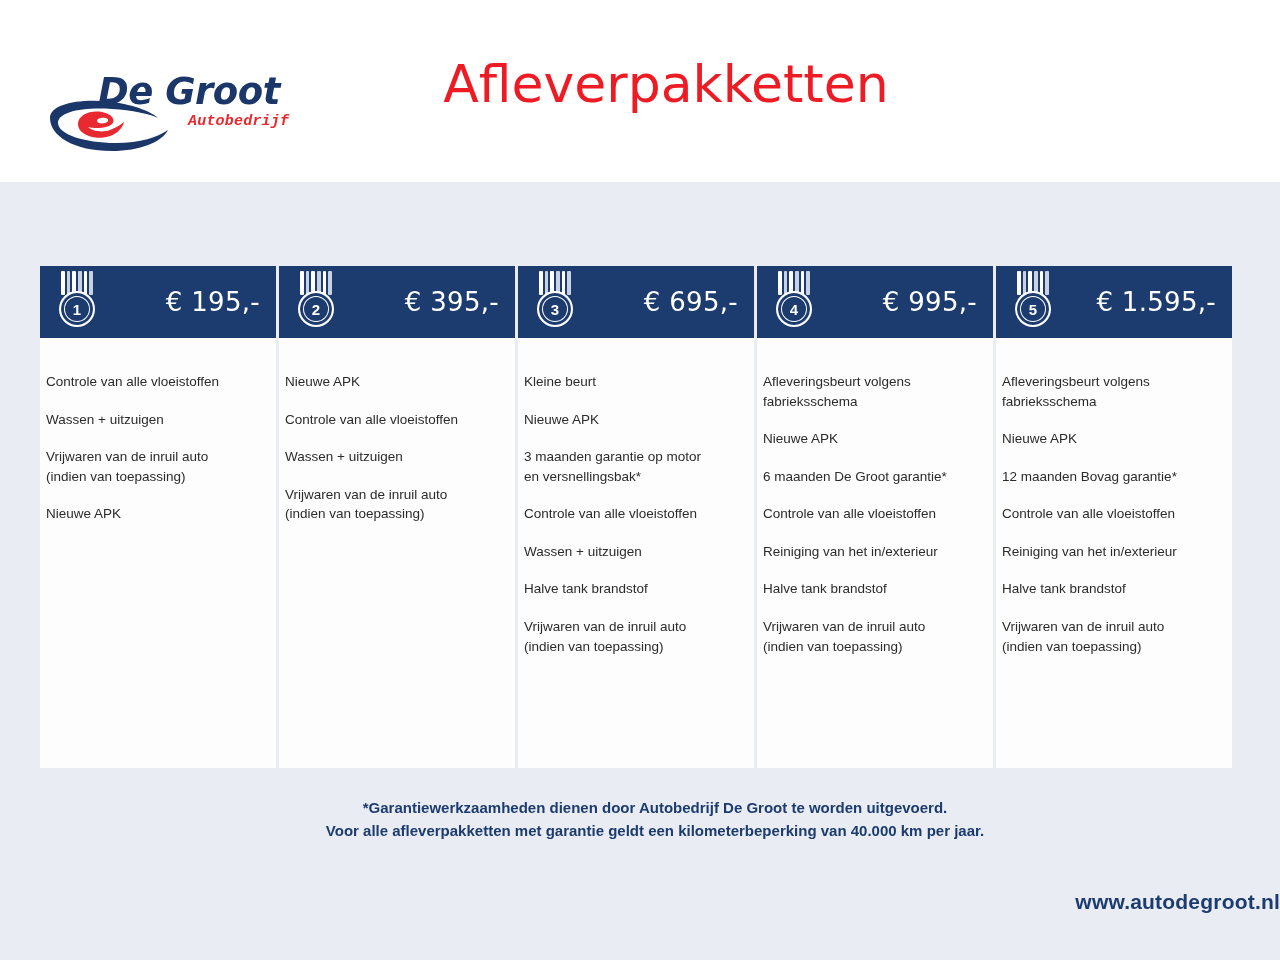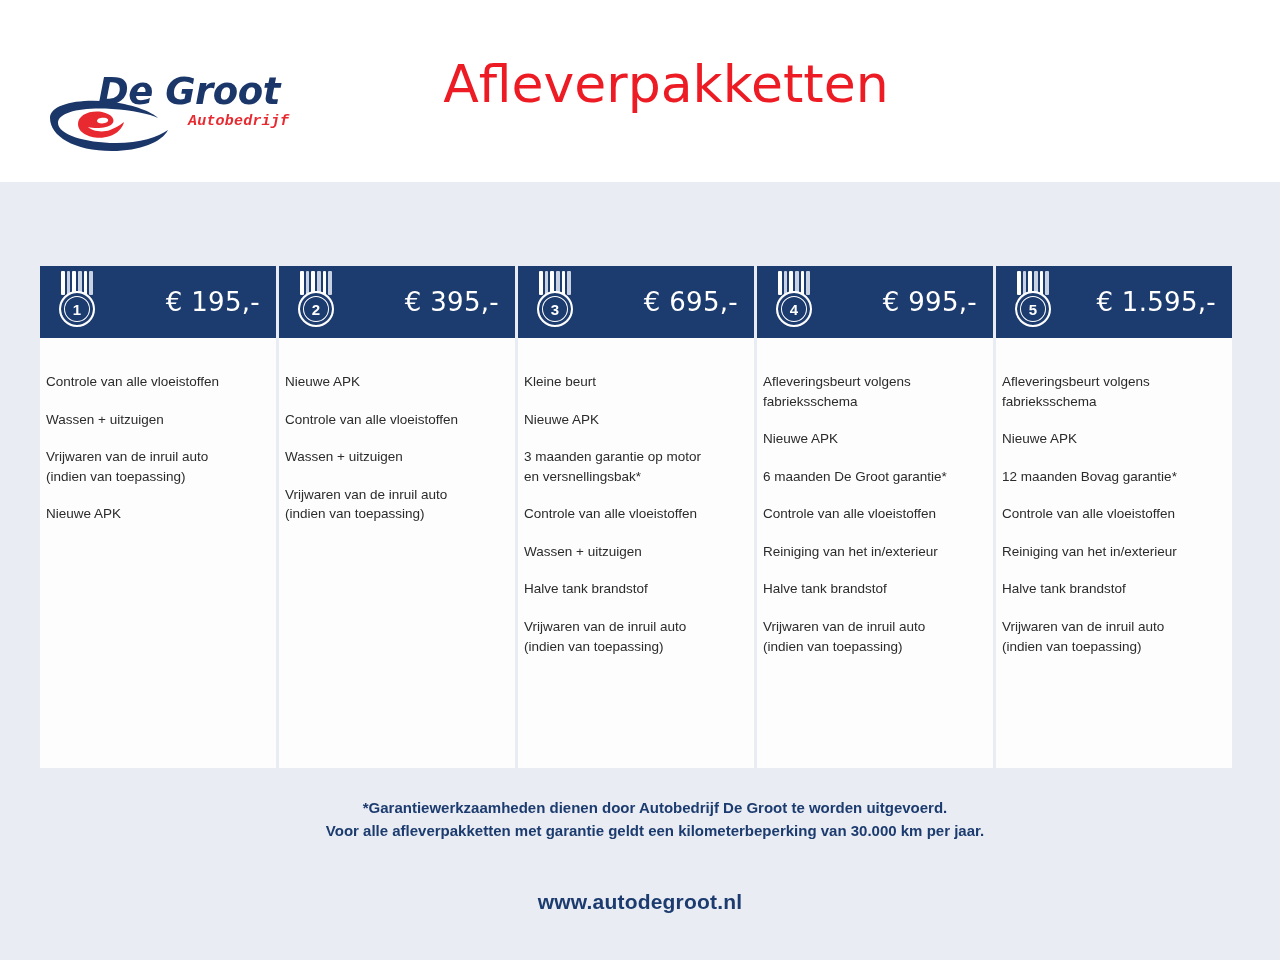--- a/index.html
+++ b/index.html
@@ -199,21 +199,21 @@
     font-weight: bold;
     line-height: 1.55;
     margin-left: 30px;
   }
 
   .site {
     position: absolute;
     left: 0;
     right: 0;
     top: 708px;
-    text-align: center;
+    text-align: right;
     color: #1c3b6e;
     font-size: 21px;
     font-weight: bold;
     letter-spacing: 0.2px;
   }
 </style>
 </head>
 <body>
 
 <div class="page">
@@ -366,19 +366,19 @@
           <div class="feature">Halve tank brandstof</div>
           <div class="feature" style="white-space: pre-line;">Vrijwaren van de inruil auto
 (indien van toepassing)</div>
         </div>
       </div>
 
     </div>
 
     <div class="notes">
       <div>*Garantiewerkzaamheden dienen door Autobedrijf De Groot te worden uitgevoerd.</div>
-      <div>Voor alle afleverpakketten met garantie geldt een kilometerbeperking van 30.000 km per jaar.</div>
+      <div>Voor alle afleverpakketten met garantie geldt een kilometerbeperking van 40.000 km per jaar.</div>
     </div>
 
     <div class="site">www.autodegroot.nl</div>
 
   </div>
 </div>
 
 </body></html>

